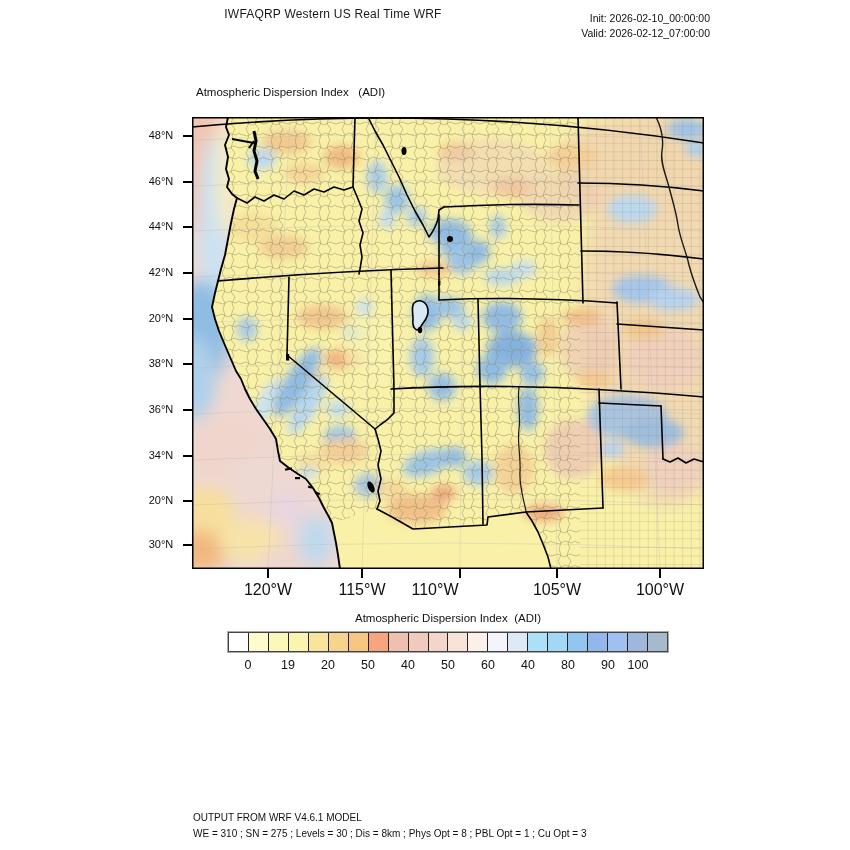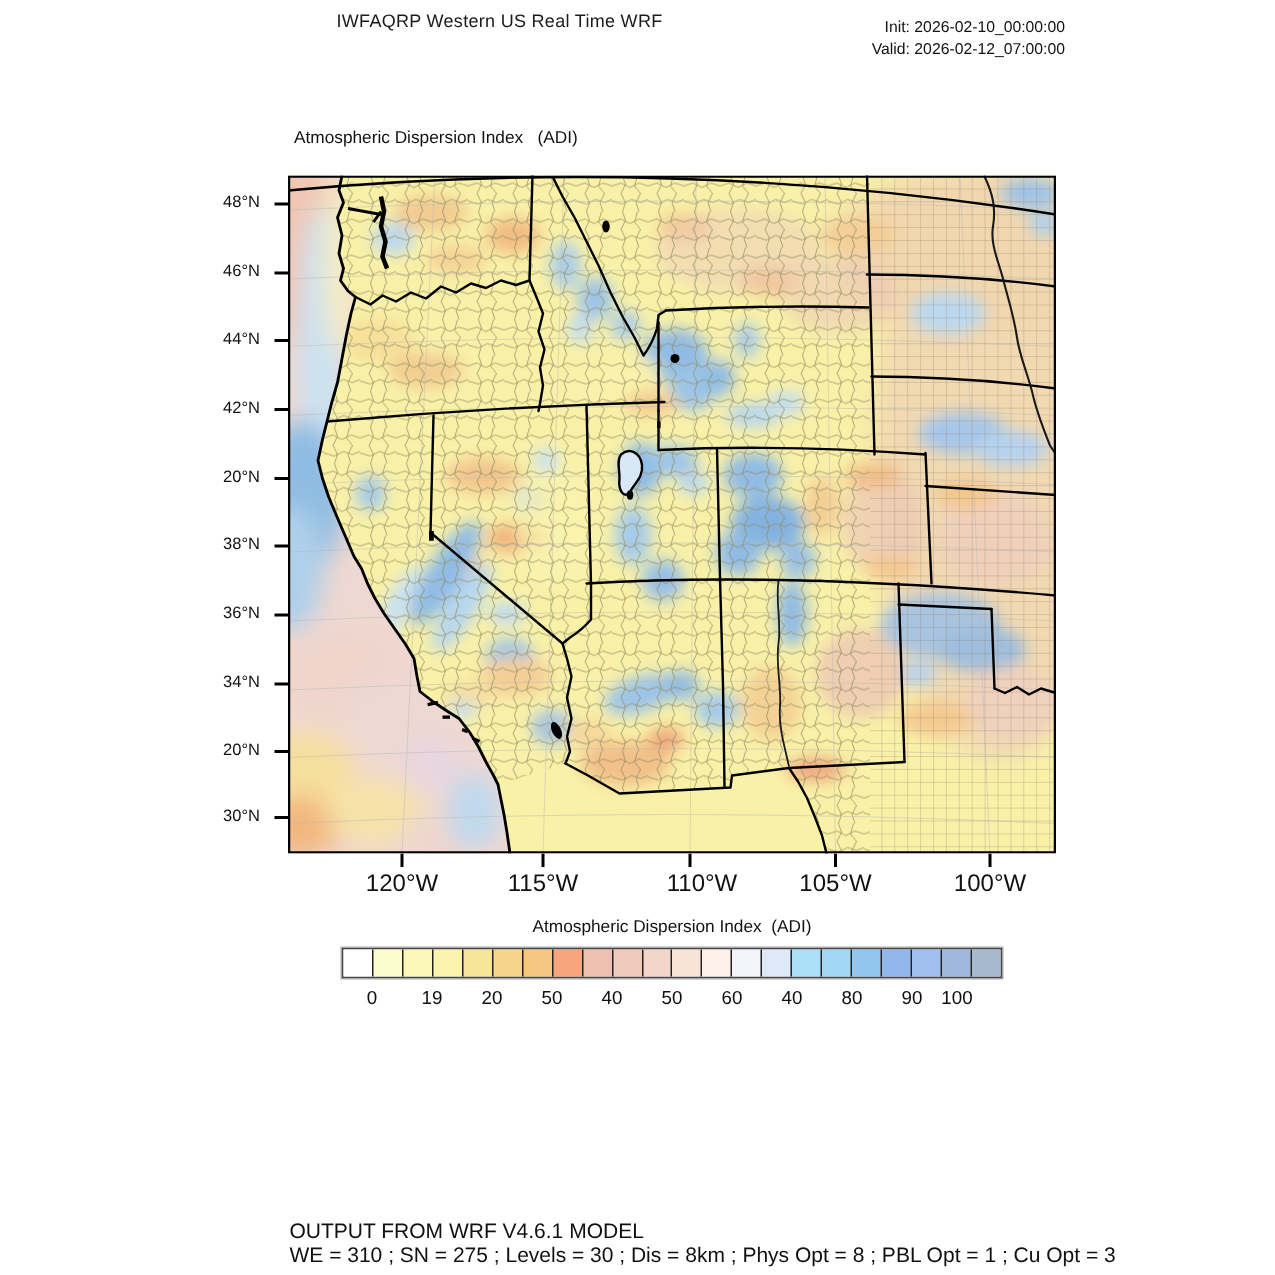--- a/index.html
+++ b/index.html
@@ -15,21 +15,21 @@
   .map-wrap{left:192px;top:117px;width:512px;height:452px;}
   .latlab{width:46px;left:138px;text-align:center;font-size:11px;height:14px;line-height:14px;}
   .lonlab{width:70px;text-align:center;top:583px;font-size:16px;height:14px;line-height:14px;}
   .tick-h{left:183px;width:9px;height:1.5px;background:#000;}
   .tick-v{width:1.5px;height:9px;top:569px;background:#000;}
   .cbar-title{left:248px;top:612px;width:400px;text-align:center;font-size:11.5px;white-space:pre;}
   .cbar{left:228px;top:632px;width:440px;height:20px;display:flex;border:1px solid #444;box-shadow:0 0 0 1px #aaa;box-sizing:border-box;}
   .cbar .cell{flex:1 1 0;border-left:1px solid #222;}
   .cbar .cell:first-child{border-left:none;}
   .cbar-lab{top:658px;width:40px;text-align:center;font-size:12.5px;}
-  .footer{left:193px;font-size:14px;color:#111;white-space:pre;}
+  .footer{left:193px;font-size:10px;color:#111;white-space:pre;}
 </style>
 </head>
 <body>
 
 <div class="abs title">IWFAQRP Western US Real Time WRF</div>
 <div class="abs initblock">
   <div>Init: 2026-02-10_00:00:00</div>
   <div>Valid: 2026-02-12_07:00:00</div>
 </div>
 
@@ -51,21 +51,21 @@
 <div class="abs tick-h" style="top:272px"></div>
 <div class="abs tick-h" style="top:318px"></div>
 <div class="abs tick-h" style="top:363px"></div>
 <div class="abs tick-h" style="top:409px"></div>
 <div class="abs tick-h" style="top:455px"></div>
 <div class="abs tick-h" style="top:500px"></div>
 <div class="abs tick-h" style="top:544px"></div>
 
 <div class="abs lonlab" style="left:233px">120°W</div>
 <div class="abs lonlab" style="left:327px">115°W</div>
-<div class="abs lonlab" style="left:433px">110°W</div>
+<div class="abs lonlab" style="left:400px">110°W</div>
 <div class="abs lonlab" style="left:522px">105°W</div>
 <div class="abs lonlab" style="left:625px">100°W</div>
 <div class="abs tick-v" style="left:267px"></div>
 <div class="abs tick-v" style="left:361px"></div>
 <div class="abs tick-v" style="left:459px"></div>
 <div class="abs tick-v" style="left:556px"></div>
 <div class="abs tick-v" style="left:659px"></div>
 
 <div class="abs map-wrap">
 <svg width="512" height="452" viewBox="0 0 512 452" xmlns="http://www.w3.org/2000/svg">

